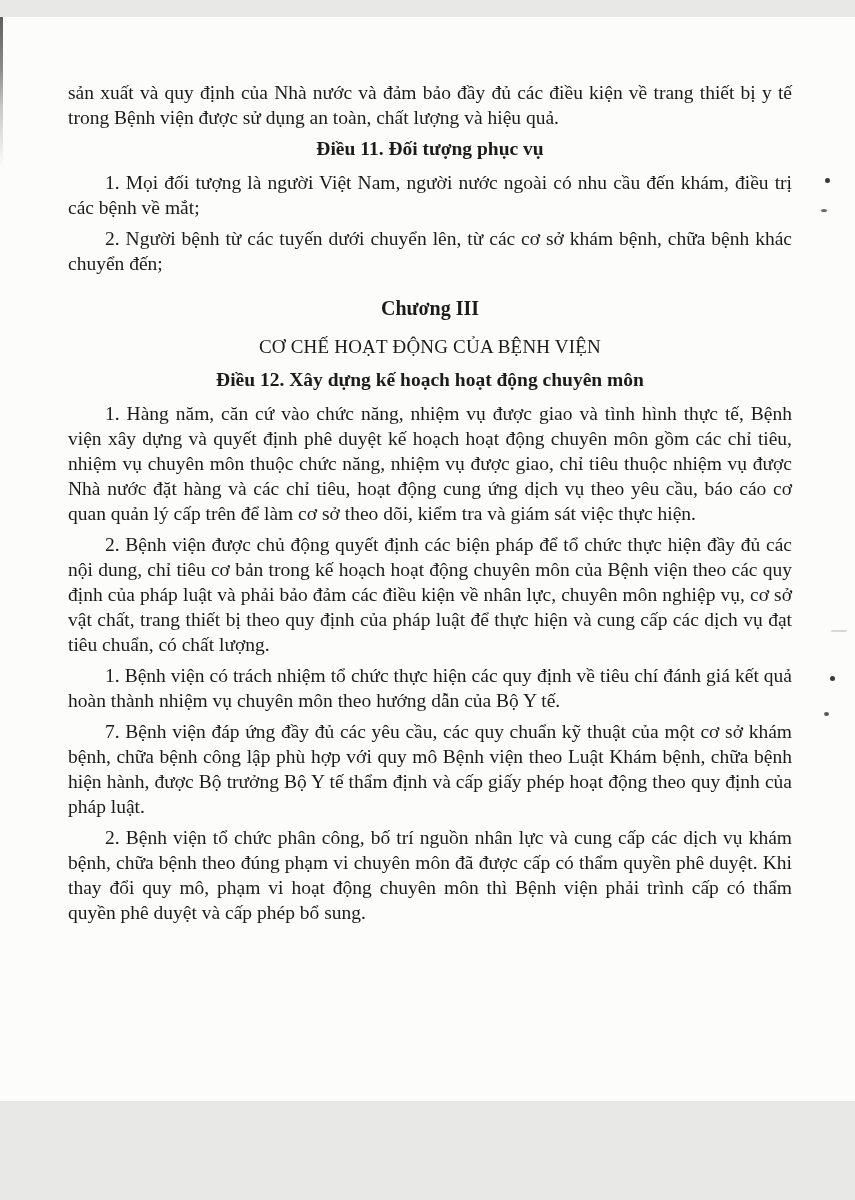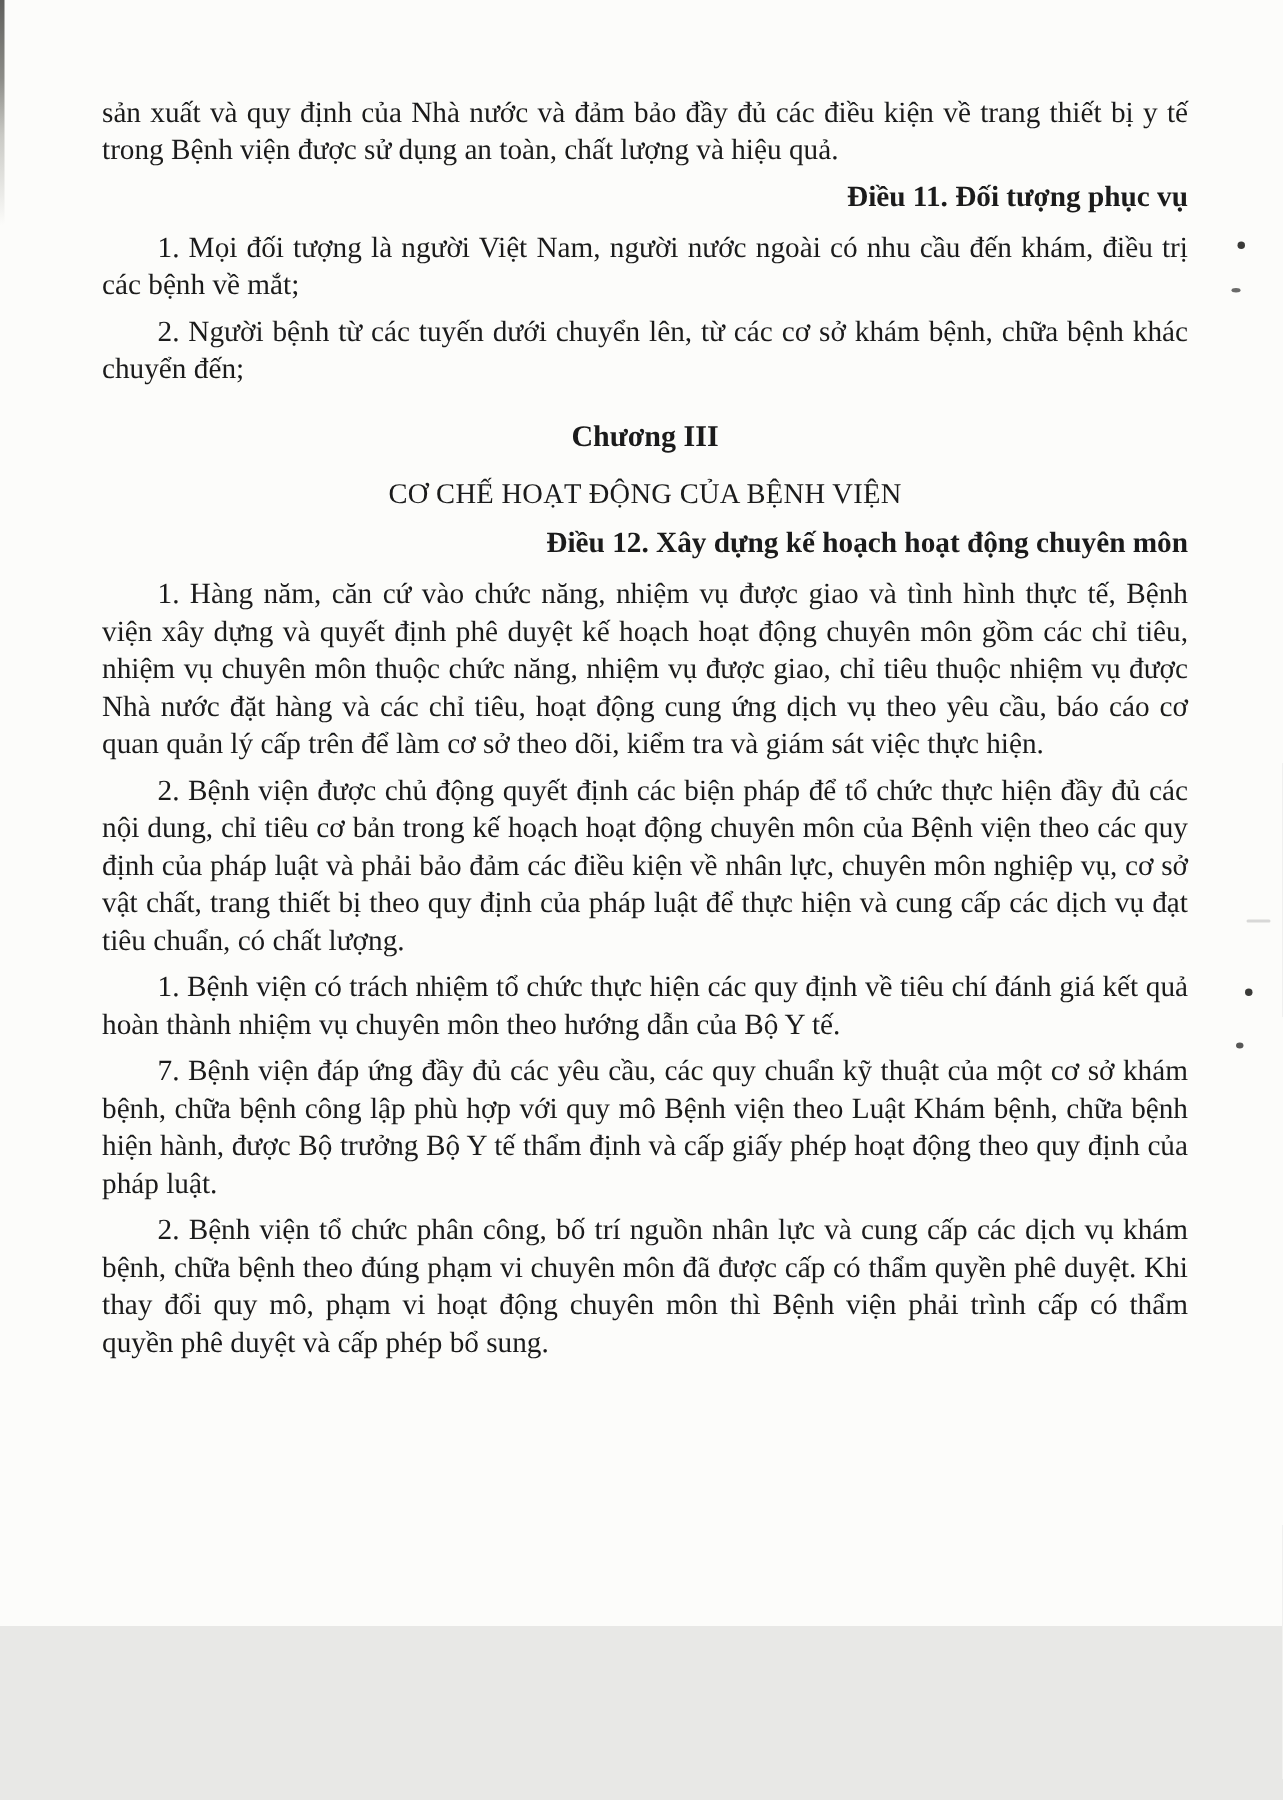--- a/index.html
+++ b/index.html
@@ -4,21 +4,21 @@
 <style>
   html, body {
     margin: 0;
     padding: 0;
     background: #e8e8e6;
   }
   .page {
     position: relative;
     width: 855px;
     height: 1084px;
-    margin: 0 auto;
+    margin: 17px auto;
     background: #fcfcfa;
     overflow: hidden;
     font-family: "Liberation Serif", "DejaVu Serif", serif;
     color: #1b1b1b;
   }
   .text-block {
     position: absolute;
     left: 68px;
     top: 63px;
     width: 724px;
@@ -31,21 +31,21 @@
   }
   .para.indent {
     text-indent: 37px;
     font-family: Liberation Serif, serif;
   }
   .article-heading {
     margin: 3px 0 9px 0;
     font-size: 19.5px;
     line-height: 25px;
     font-weight: bold;
-    text-align: right;
+    text-align: center;
   }
   .chapter-block {
     margin: 20px 0 7px 0;
     text-align: center;
   }
   .chapter-label {
     font-size: 20px;
     line-height: 25px;
     font-weight: bold;
     margin-bottom: 13px;

